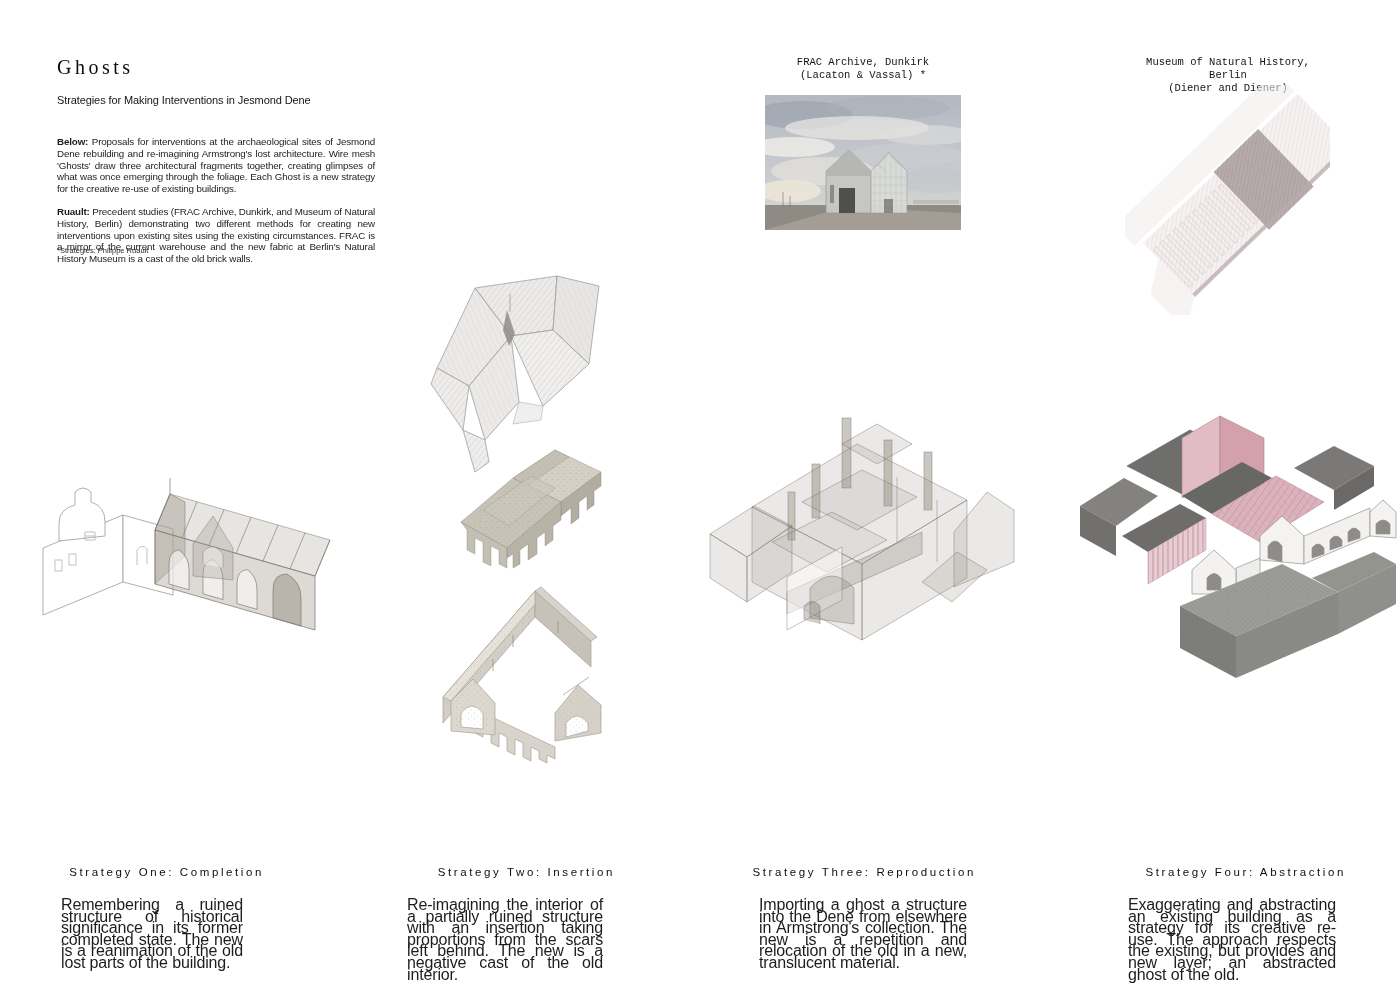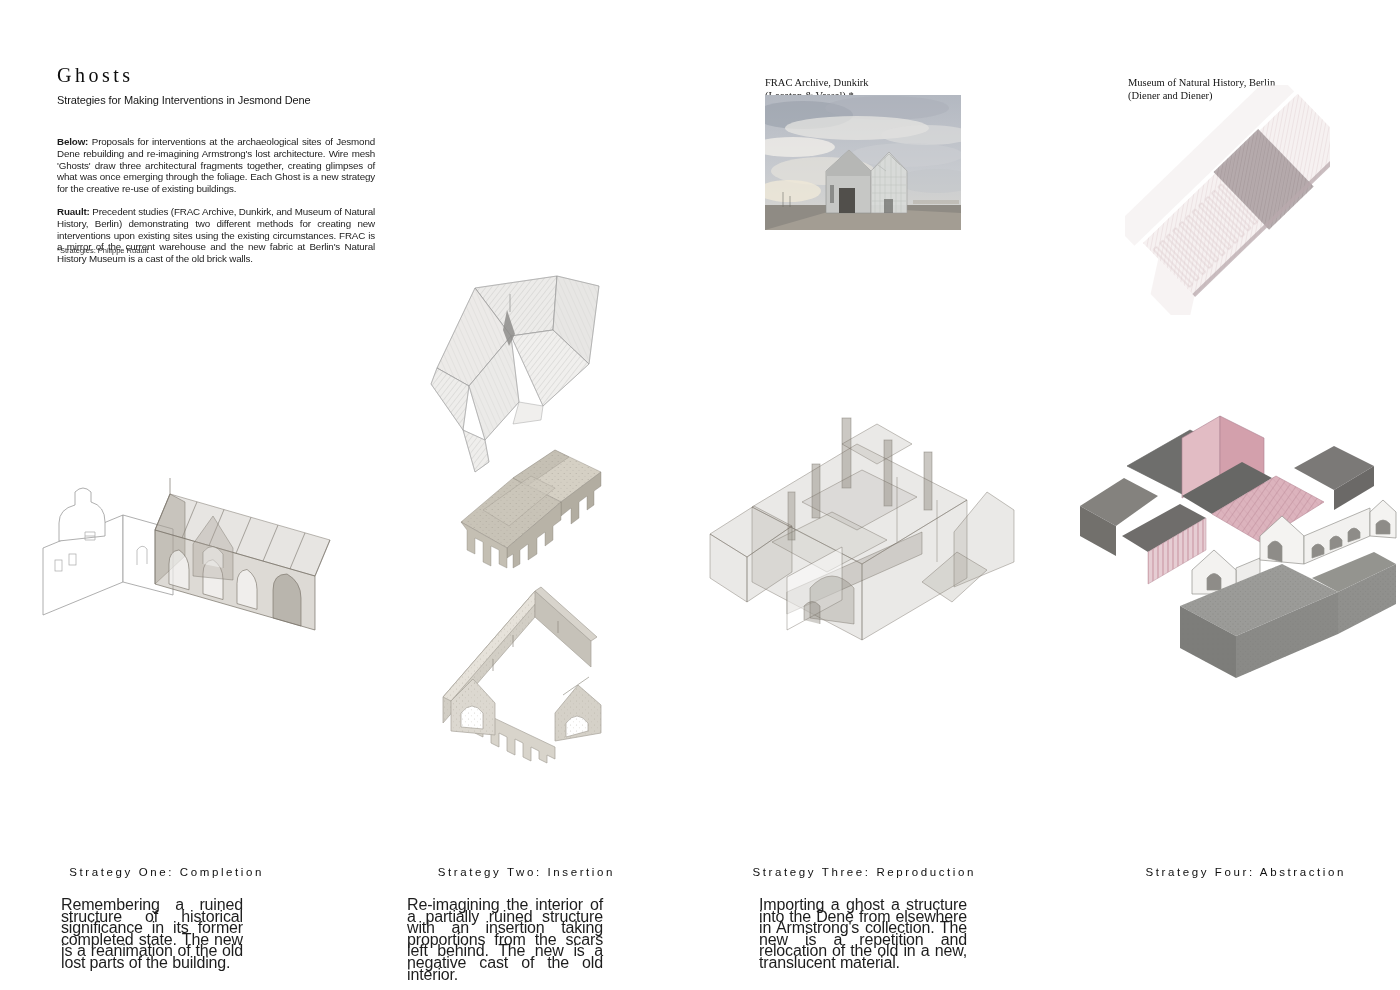--- a/index.html
+++ b/index.html
@@ -11,35 +11,35 @@
   .title { font-family:"Liberation Serif", serif; font-size:20px; font-weight:400;
            letter-spacing:3.5px; color:#0d0d0d; }
   .subtitle { font-size:11px; letter-spacing:-0.1px; color:#151515; }
 
   .intro { width:318px; }
   .intro p { font-size:9.8px; line-height:11.8px; letter-spacing:-0.15px;
              text-align:justify; margin-bottom:11px; }
   .intro b { font-weight:700; }
   .footnote { font-size:7.5px; color:#2a2a2a; }
 
-  .caption { font-family:Liberation Serif, serif; font-size:10.5px; line-height:13px;
-             text-align:left; color:#141414;margin-top:20px; }
+  .caption { font-family:Liberation Mono, monospace; font-size:10.5px; line-height:13px;
+             text-align:center; color:#141414; }
 
   .strategy-heading { font-size:11.5px; letter-spacing:2.6px; text-align:right;
                       white-space:nowrap; color:#0f0f0f; }
   .strategy-desc { font-size:16px; line-height:11.6px; letter-spacing:-0.15px;
                    text-align:justify; margin:0 auto; color:#1d1d1d; }
   svg { display:block; }
 </style>
 </head>
 <body>
 
 <div class="board">
 
-  <h1 class="abs title" style="left:57px; top:64px;text-align:center;">Ghosts</h1>
+  <h1 class="abs title" style="left:57px; top:56px;text-align:center;">Ghosts</h1>
   <div class="abs subtitle" style="left:57px; top:94px;">Strategies for Making Interventions in Jesmond Dene</div>
 
   <div class="abs intro" style="left:57px; top:136px;">
     <p><b>Below:</b><span> Proposals for interventions at the archaeological sites of Jesmond Dene rebuilding and re-imagining Armstrong's lost architecture. Wire mesh 'Ghosts' draw three architectural fragments together, creating glimpses of what was once emerging through the foliage. Each Ghost is a new strategy for the creative re-use of existing buildings.</span></p>
     <p><b>Ruault:</b><span> Precedent studies (FRAC Archive, Dunkirk, and Museum of Natural History, Berlin) demonstrating two different methods for creating new interventions upon existing sites using the existing circumstances. FRAC is a mirror of the current warehouse and the new fabric at Berlin's Natural History Museum is a cast of the old brick walls.</span></p>
   </div>
   <div class="abs footnote" style="left:57px; top:246px;">*Strategies: Philippe Ruault</div>
 
   <div class="abs caption" style="left:765px; top:56px; width:196px;">
     <div>FRAC Archive, Dunkirk</div>
@@ -341,15 +341,16 @@
   <div class="abs" style="left:395px; top:866px; width:220px;">
     <div class="strategy-heading">Strategy Two: Insertion</div>
     <p class="strategy-desc" style="width:196px; margin-top:21px;">Re-imagining the interior of a partially ruined structure with an insertion taking proportions from the scars left behind. The new is a negative cast of the old interior.</p>
   </div>
   <div class="abs" style="left:750px; top:866px; width:226px;">
     <div class="strategy-heading">Strategy Three: Reproduction</div>
     <p class="strategy-desc" style="width:208px; margin-top:21px;">Importing a ghost a structure into the Dene from elsewhere in Armstrong's collection. The new is a repetition and relocation of the old in a new, translucent material.</p>
   </div>
   <div class="abs" style="left:1118px; top:866px; width:228px;">
     <div class="strategy-heading">Strategy Four: Abstraction</div>
+    <p class="strategy-desc" style="width:208px; margin-top:21px;">Exaggerating and abstracting an existing building as a strategy for its creative re-use. The approach respects the existing, but provides and new layer; an abstracted ghost of the old.</p>
   </div>
 
 </div>
 
 </body></html>

